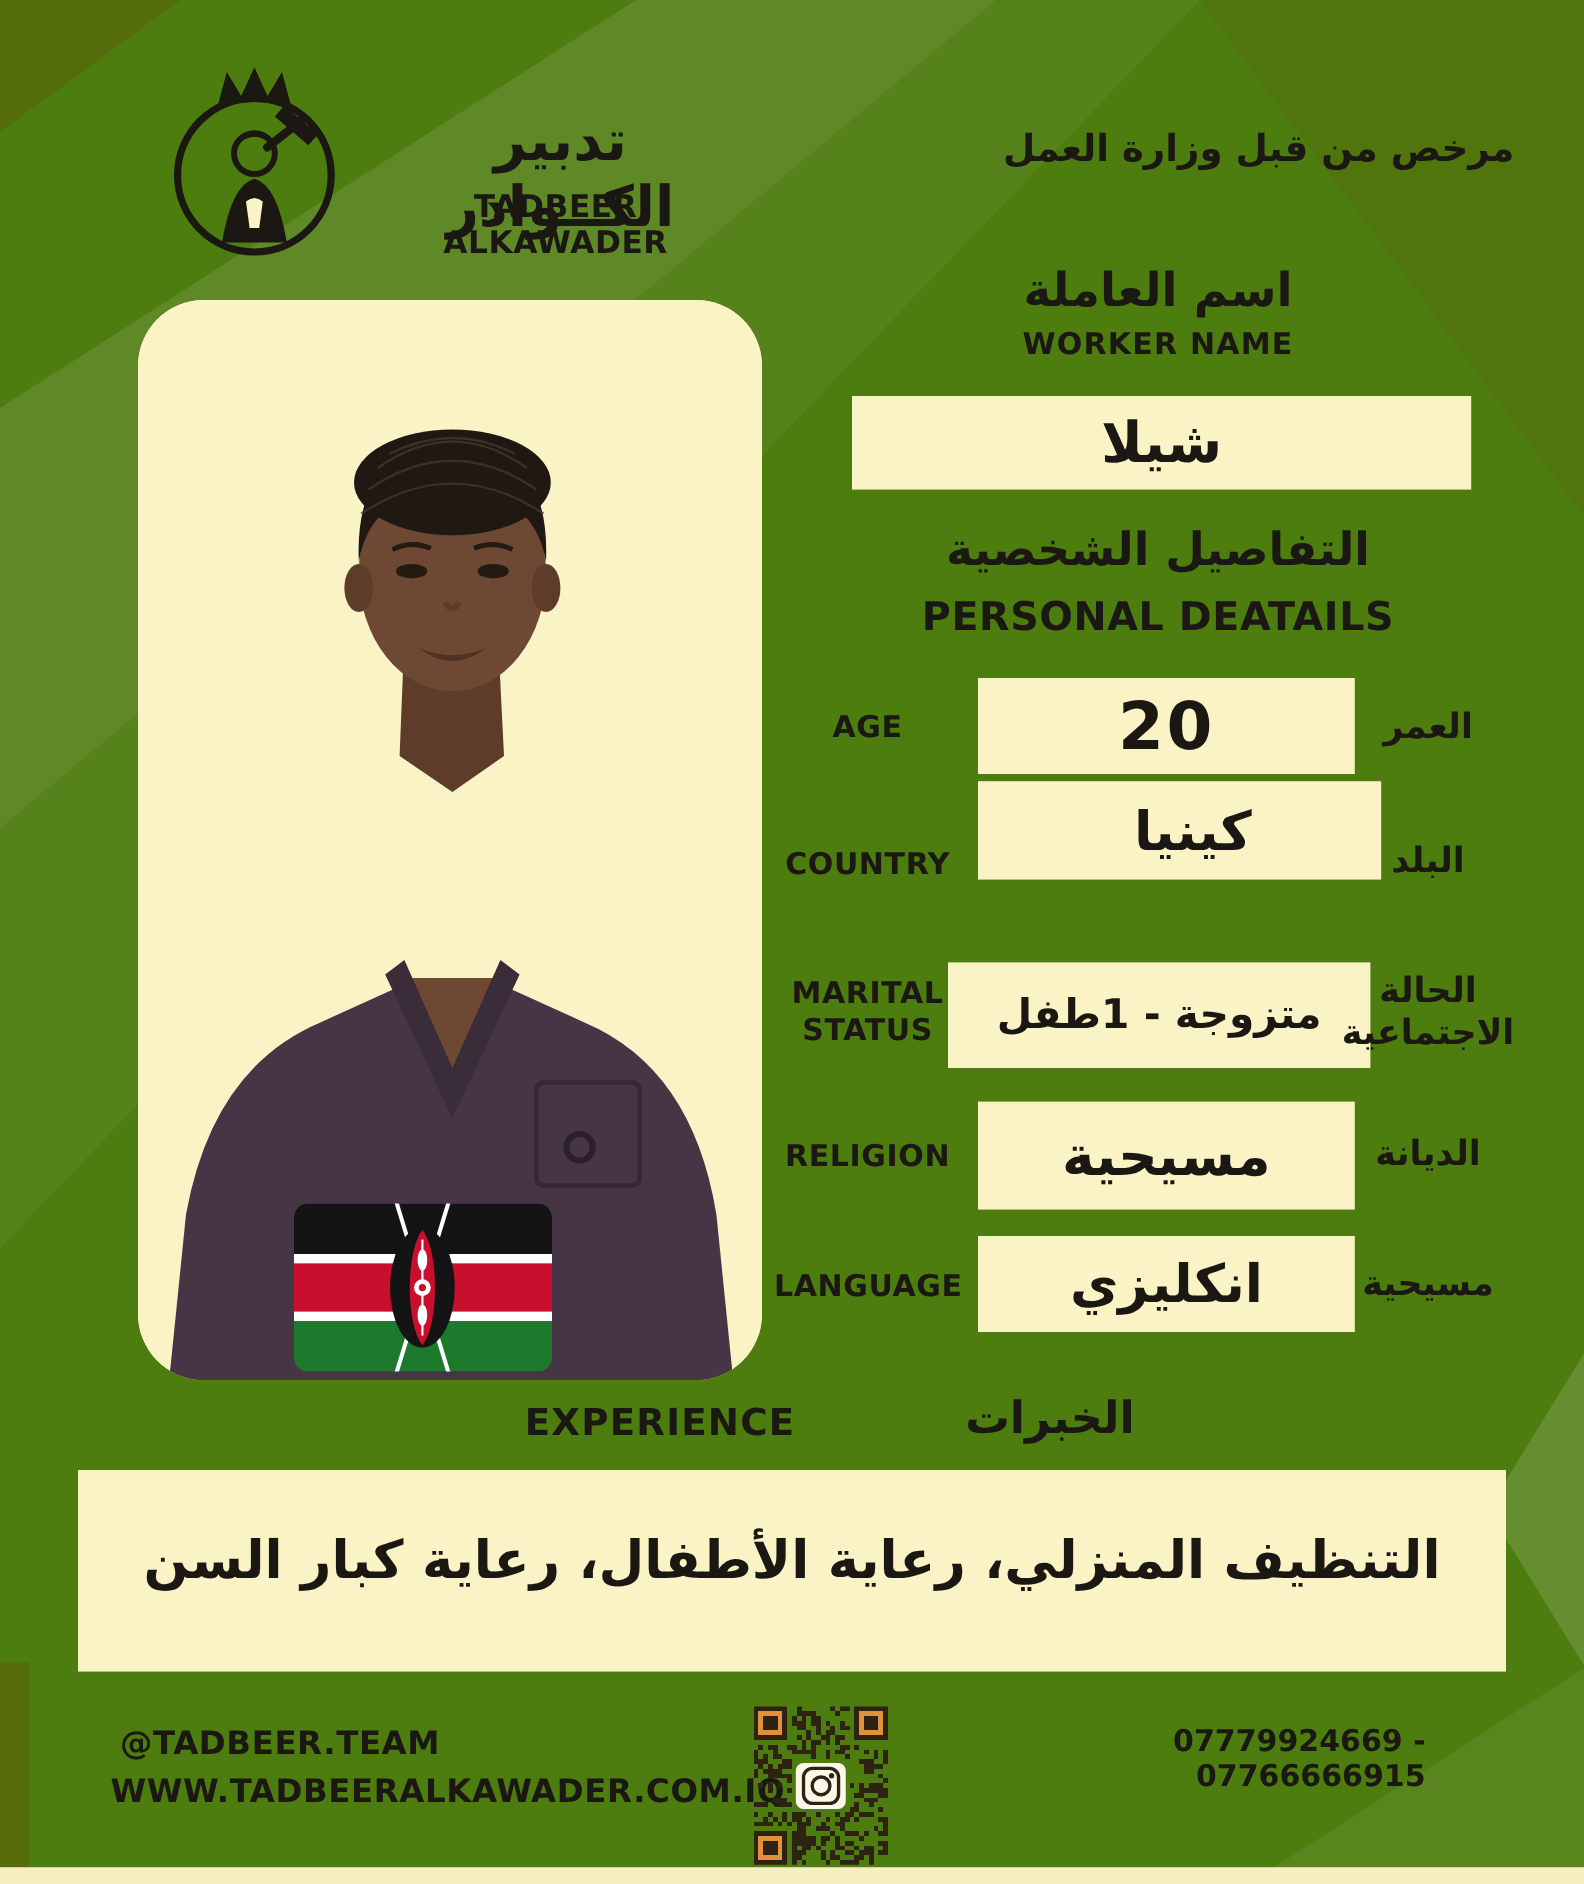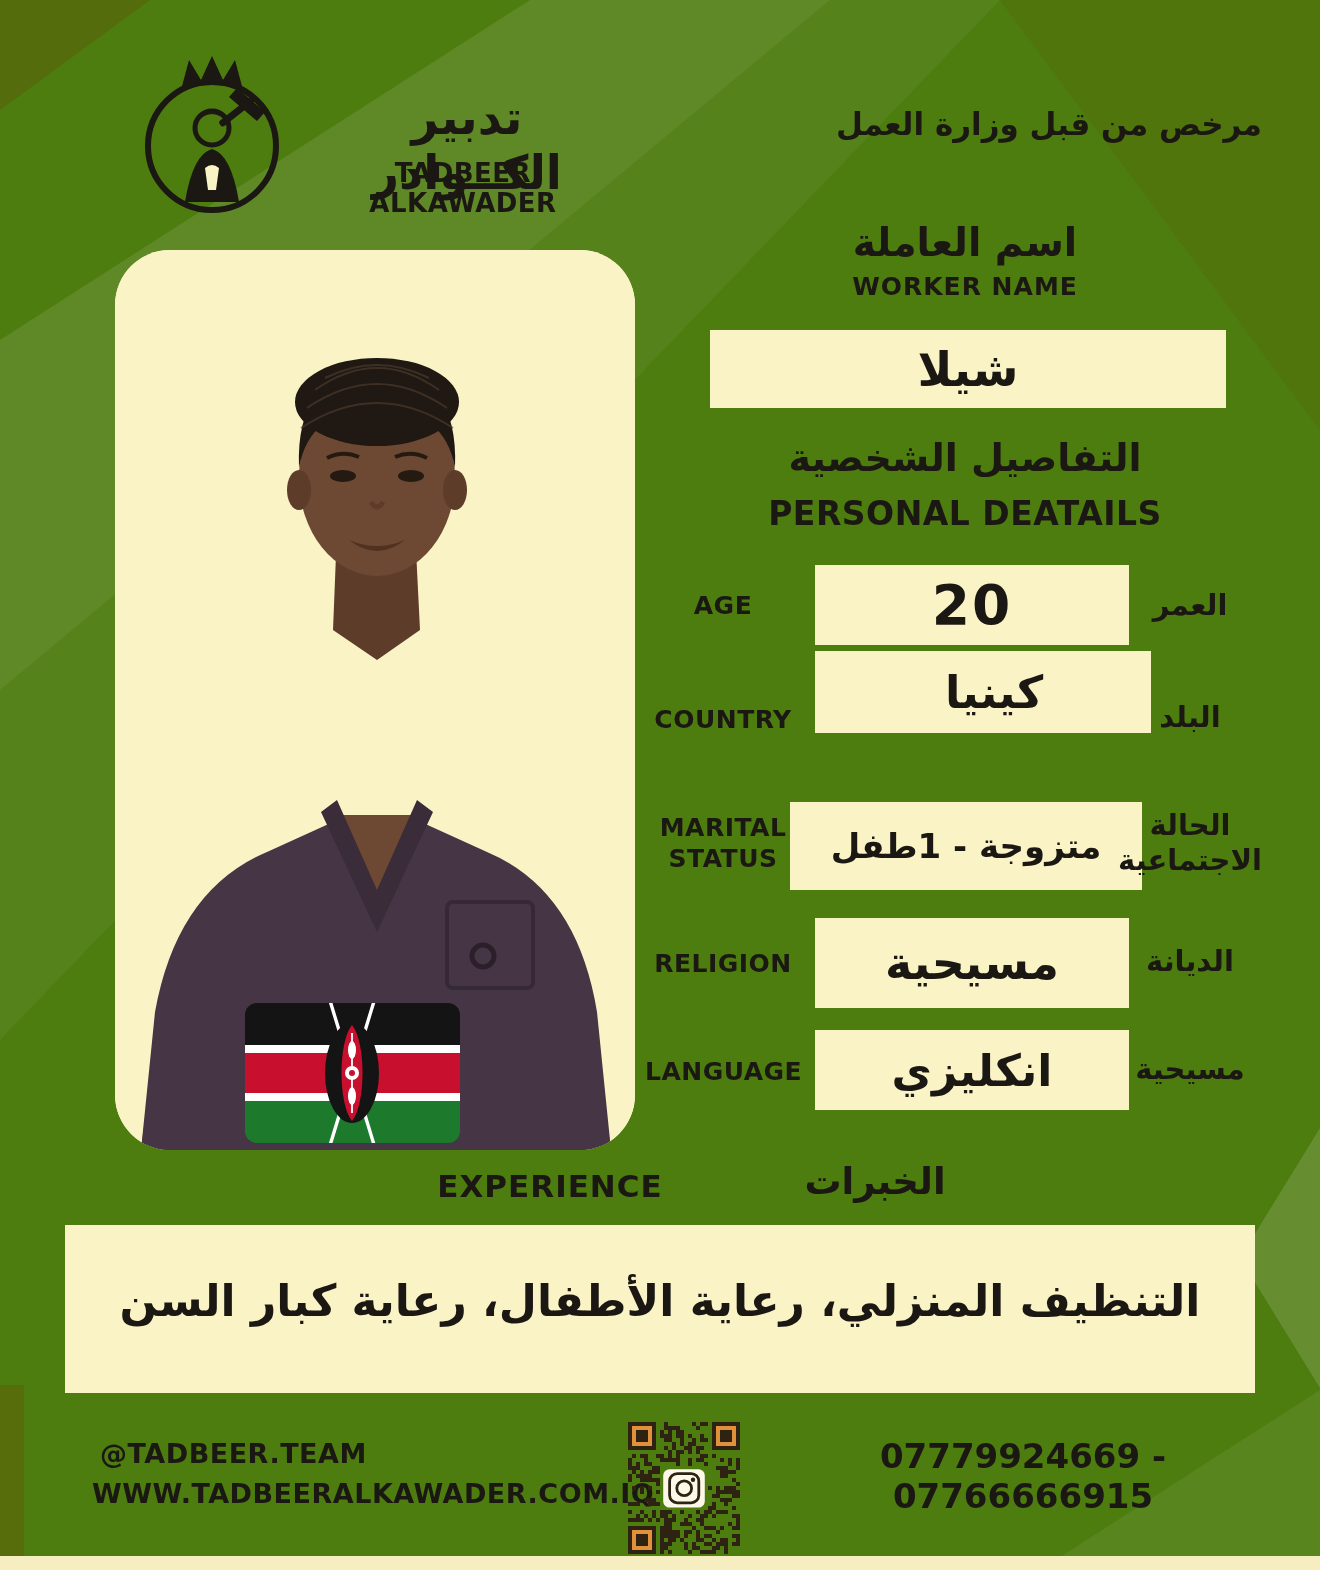--- a/index.html
+++ b/index.html
@@ -61,21 +61,21 @@
 
   
   .exp-en{left:400px;top:1168px;width:300px;font-size:31px;letter-spacing:1px;text-align:center;}
   .exp-ar{left:790px;top:1160px;width:170px;font-size:37px;text-align:center;}
   .exp-box{left:65px;top:1225px;width:1190px;height:168px;padding-bottom:18px;box-sizing:border-box;font-size:44px;font-weight:700;}
 
   
   .social{left:100px;top:1438px;font-size:27px;letter-spacing:.5px;}
   .website{left:92px;top:1478px;font-size:27px;letter-spacing:.5px;}
   .qr{left:628px;top:1422px;width:112px;height:132px;}
-  .phones{right:132px;top:1436px;width:330px;font-size:34px;text-align:center;direction:ltr;}
+  .phones{right:132px;top:1436px;width:330px;font-size:25px;text-align:right;direction:ltr;}
   .address{right:128px;top:1476px;width:340px;font-size:28px;text-align:center;}
 </style>
 </head>
 <body>
 
 <div class="poster">
 
   <div class="shade light-band"></div>
   <div class="shade light-band2"></div>
   <div class="shade dark-tl"></div>

